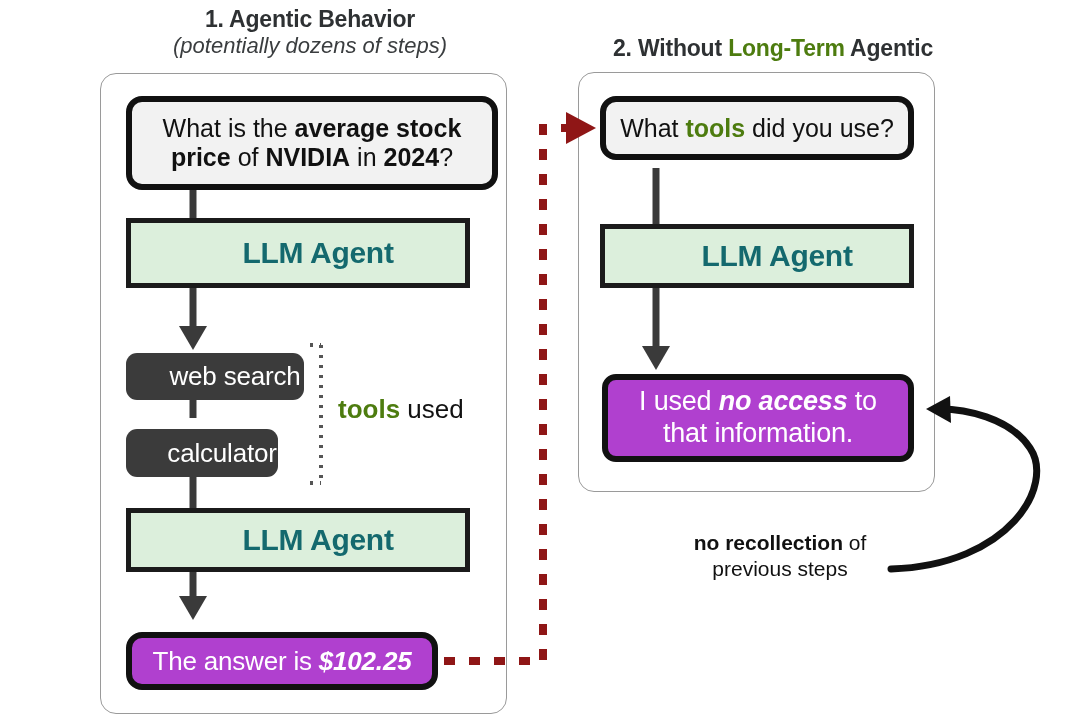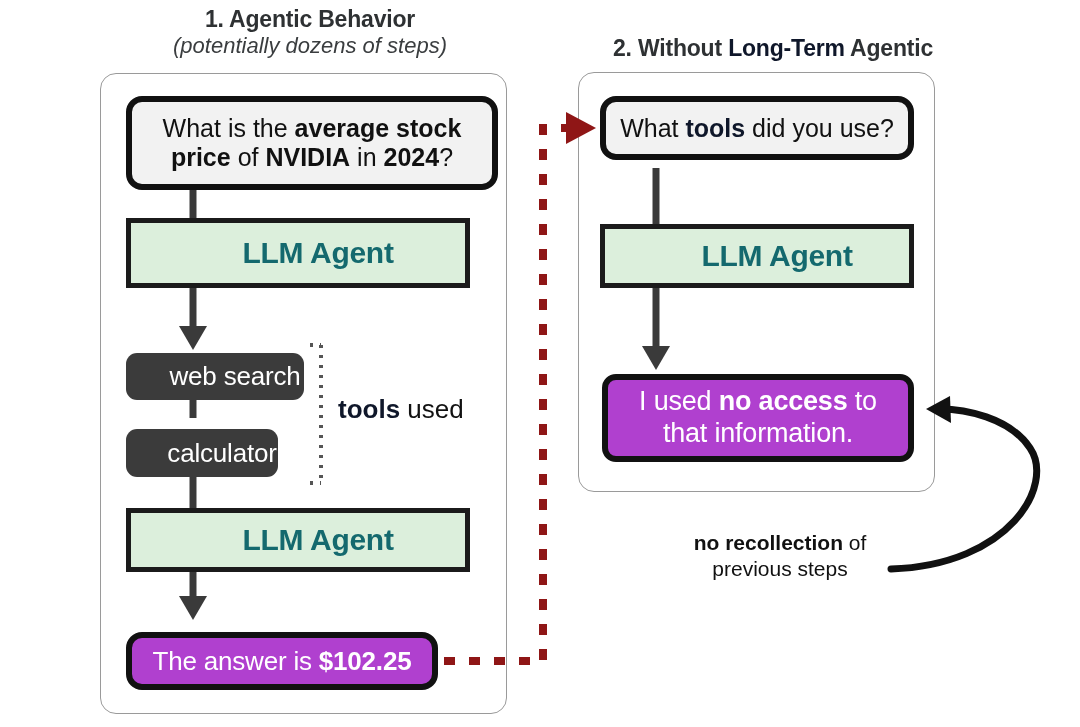--- a/index.html
+++ b/index.html
@@ -16,21 +16,21 @@
 
   
   .panel-title{
     font-size:23px;font-weight:bold;color:#2e3133;
     text-align:center;white-space:nowrap;letter-spacing:-0.2px;
   }
   .panel-sub{
     font-size:22px;font-style:italic;color:#3a3d3f;
     text-align:center;white-space:nowrap;
   }
-  .red{color:#0f172a;}
+  .red{color:#4d7c0f;}
 
   
   .panel{
     border:1.6px solid #9a9a9a;border-radius:16px;background:#fff;
     box-sizing:border-box;
   }
 
   
   .node{
     box-sizing:border-box;
@@ -48,21 +48,21 @@
     letter-spacing:-0.3px;
   }
   .tool-box{
     background:#3b3b3b;border-radius:11px;color:#ffffff;
     font-size:26px;letter-spacing:-0.2px;
   }
   .answer-box{
     background:#b040cf;border:6px solid #111111;border-radius:16px;
     color:#ffffff;font-size:26px;padding:2px 12px;letter-spacing:-0.2px;
   }
-  .answer-box b{font-weight:bold;}
+  .answer-box b{font-weight:bold;font-style:italic;}
   .answer-box.two-line{font-size:27px;line-height:1.18;border-radius:14px;}
 
   .tools-label{
     font-size:26px;color:#111;white-space:nowrap;
   }
   .note{
     font-size:21px;color:#111;text-align:center;line-height:1.25;
   }
   .note b{font-weight:bold;}
 

